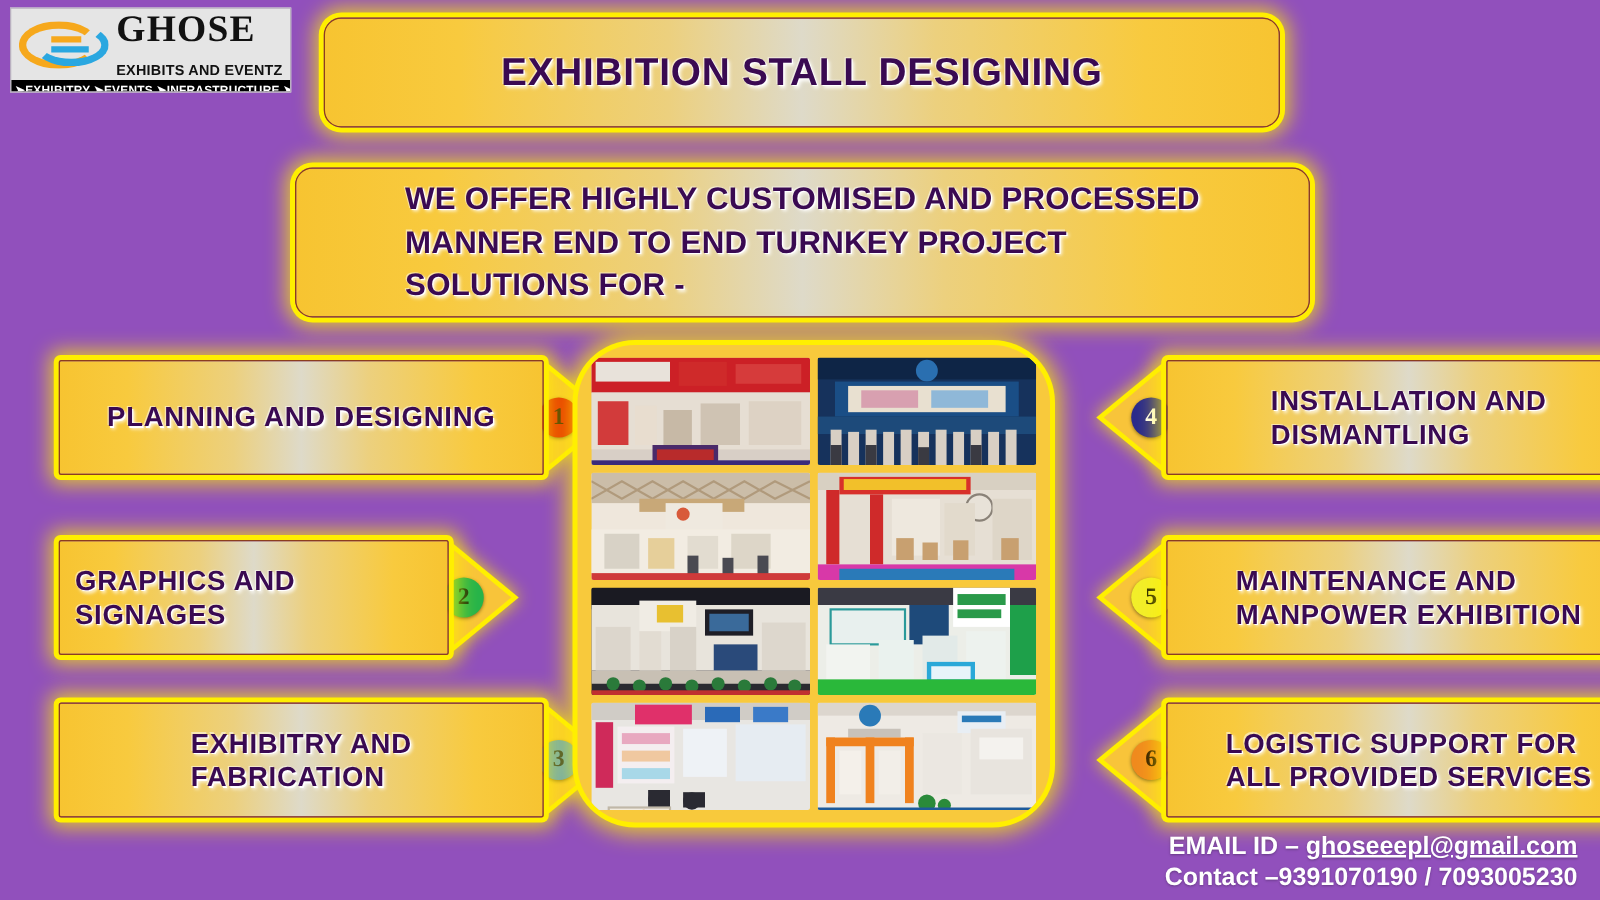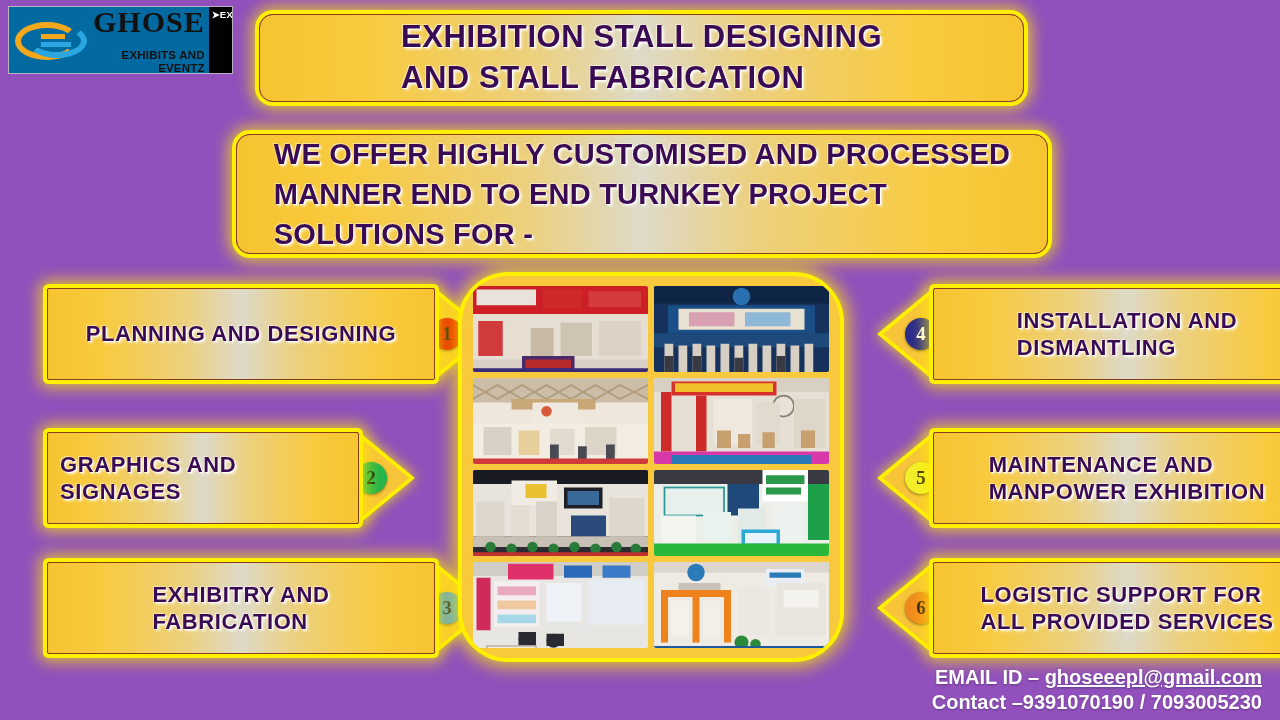--- a/index.html
+++ b/index.html
@@ -23,24 +23,24 @@
     height: 720px;
     background: #9150bc;
     overflow: hidden;
   }
 
   
   .logo-box {
     position: absolute;
     left: 8px; top: 6px;
     width: 225px; height: 68px;
-    background: #0369a1;
+    background: #e5e5e5;
     border: 1px solid #b9b0c0;
     display: flex;
-    flex-direction: row;
+    flex-direction: column;
     overflow: hidden;
   }
   .logo-main {
     flex: 1;
     display: flex;
     align-items: center;
     padding: 2px 4px 0 4px;
   }
   .logo-mark {
     width: 78px; height: 46px;
@@ -146,21 +146,21 @@
   .sub-banner {
     position: absolute;
     left: 236px; top: 134px;
     width: 812px; height: 120px;
     border-radius: 14px;
     display: flex;
     align-items: center;
     justify-content: center;
   }
   .sub-banner .panel-text {
-    font-size: 29px;
+    font-size: 25px;
     line-height: 1.38;
     letter-spacing: 0.2px;
   }
 
   
   .callout {
     position: absolute;
     height: 92px;
     display: flex;
     align-items: center;
@@ -301,21 +301,20 @@
         <div class="logo-name">GHOSE</div>
         <div class="logo-sub">EXHIBITS AND EVENTZ</div>
       </div>
     </div>
     <div class="logo-strip">➤EXHIBITRY ➤EVENTS ➤INFRASTRUCTURE ➤RETAIL</div>
   </div>
 
   <div class="header-banner gold">
     <div class="panel-text">
       <div>EXHIBITION STALL DESIGNING</div>
-      <div>AND STALL FABRICATION</div>
     </div>
   </div>
 
   <div class="sub-banner gold">
     <div class="panel-text">
       <div>WE OFFER HIGHLY CUSTOMISED AND PROCESSED</div>
       <div>MANNER END TO END TURNKEY PROJECT</div>
       <div>SOLUTIONS FOR -</div>
     </div>
   </div>

